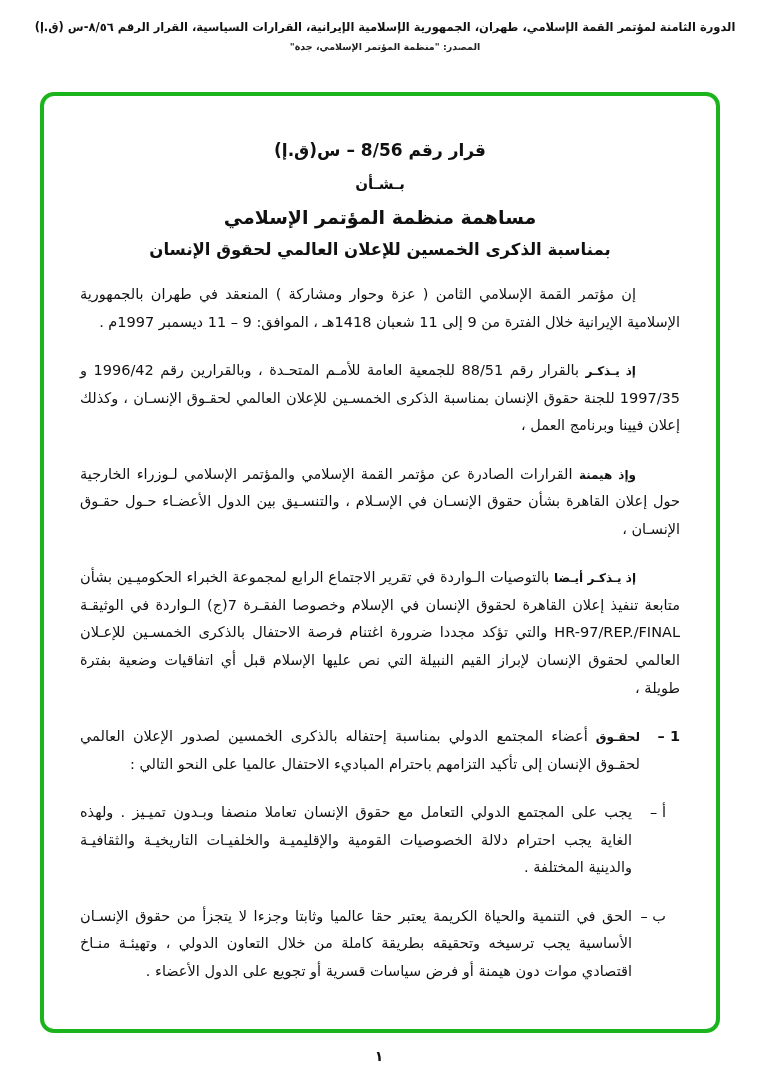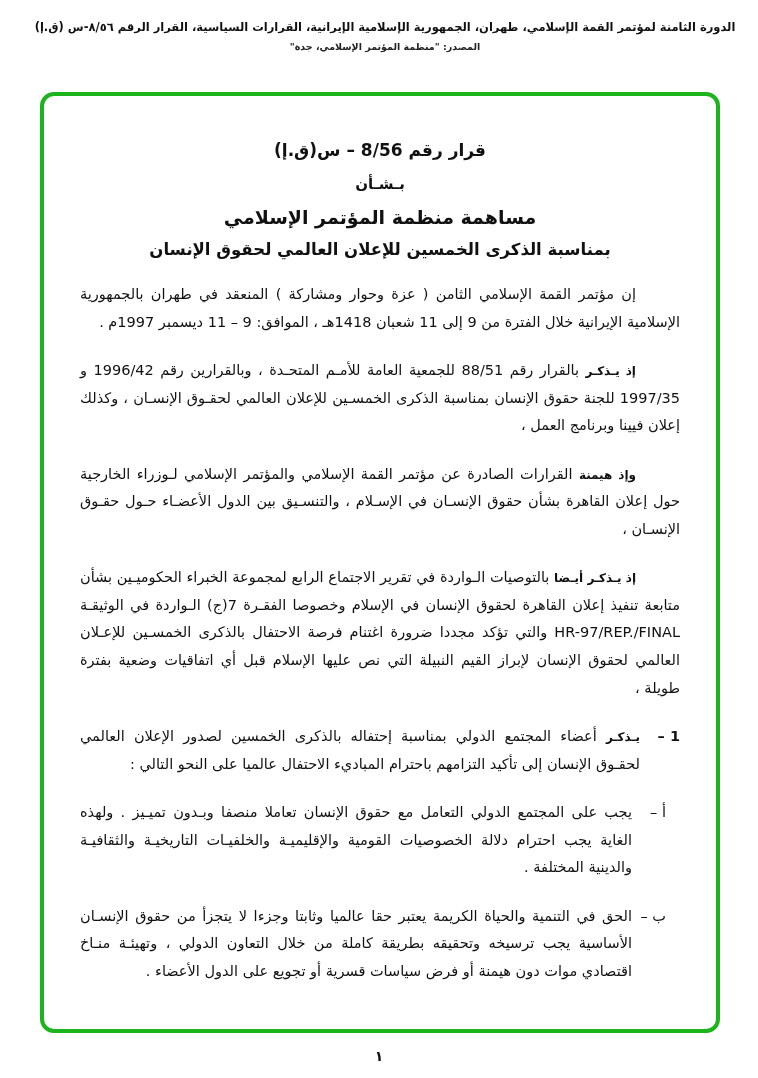--- a/index.html
+++ b/index.html
@@ -117,21 +117,21 @@
       <p class="para"><span>إن مؤتمر القمة الإسلامي الثامن ( عزة وحوار ومشاركة ) المنعقد في طهران بالجمهورية الإسلامية الإيرانية خلال الفترة من 9 إلى 11 شعبان 1418هـ ، الموافق: 9 – 11 ديسمبر 1997م .</span></p>
 
       <p class="para"><span class="lead">إذ يـذكـر</span><span> بالقرار رقم 88/51 للجمعية العامة للأمـم المتحـدة ، وبالقرارين رقم 1996/42 و 1997/35 للجنة حقوق الإنسان بمناسبة الذكرى الخمسـين للإعلان العالمي لحقـوق الإنسـان ، وكذلك إعلان فيينا وبرنامج العمل ،</span></p>
 
       <p class="para"><span class="lead">وإذ هيمنة</span><span> القرارات الصادرة عن مؤتمر القمة الإسلامي والمؤتمر الإسلامي لـوزراء الخارجية حول إعلان القاهرة بشأن حقوق الإنسـان في الإسـلام ، والتنسـيق بين الدول الأعضـاء حـول حقـوق الإنسـان ،</span></p>
 
       <p class="para"><span class="lead">إذ يـذكـر أيـضا</span><span> بالتوصيات الـواردة في تقرير الاجتماع الرابع لمجموعة الخبراء الحكوميـين بشأن متابعة تنفيذ إعلان القاهرة لحقوق الإنسان في الإسلام وخصوصا الفقـرة 7(ج) الـواردة في الوثيقـة HR-97/REP./FINAL والتي تؤكد مجددا ضرورة اغتنام فرصة الاحتفال بالذكرى الخمسـين للإعـلان العالمي لحقوق الإنسان لإبراز القيم النبيلة التي نص عليها الإسلام قبل أي اتفاقيات وضعية بفترة طويلة ،</span></p>
 
       <div class="item main">
         <span class="marker">1 –</span>
-        <span class="item-text"><span class="lead">يـذكـر</span><span> أعضاء المجتمع الدولي بمناسبة إحتفاله بالذكرى الخمسين لصدور الإعلان العالمي لحقـوق الإنسان إلى تأكيد التزامهم باحترام المباديء الاحتفال عالميا على النحو التالي :</span></span>
+        <span class="item-text"><span class="lead">لحقـوق</span><span> أعضاء المجتمع الدولي بمناسبة إحتفاله بالذكرى الخمسين لصدور الإعلان العالمي لحقـوق الإنسان إلى تأكيد التزامهم باحترام المباديء الاحتفال عالميا على النحو التالي :</span></span>
       </div>
 
       <div class="item sub">
         <span class="marker">أ –</span>
         <span class="item-text"><span>يجب على المجتمع الدولي التعامل مع حقوق الإنسان تعاملا منصفا وبـدون تميـيز . ولهذه الغاية يجب احترام دلالة الخصوصيات القومية والإقليميـة والخلفيـات التاريخيـة والثقافيـة والدينية المختلفة .</span></span>
       </div>
 
       <div class="item sub">
         <span class="marker">ب –</span>
         <span class="item-text"><span>الحق في التنمية والحياة الكريمة يعتبر حقا عالميا وثابتا وجزءا لا يتجزأ من حقوق الإنسـان الأساسية يجب ترسيخه وتحقيقه بطريقة كاملة من خلال التعاون الدولي ،  وتهيئـة منـاخ اقتصادي موات دون هيمنة أو فرض سياسات قسرية أو تجويع على الدول الأعضاء .</span></span>

